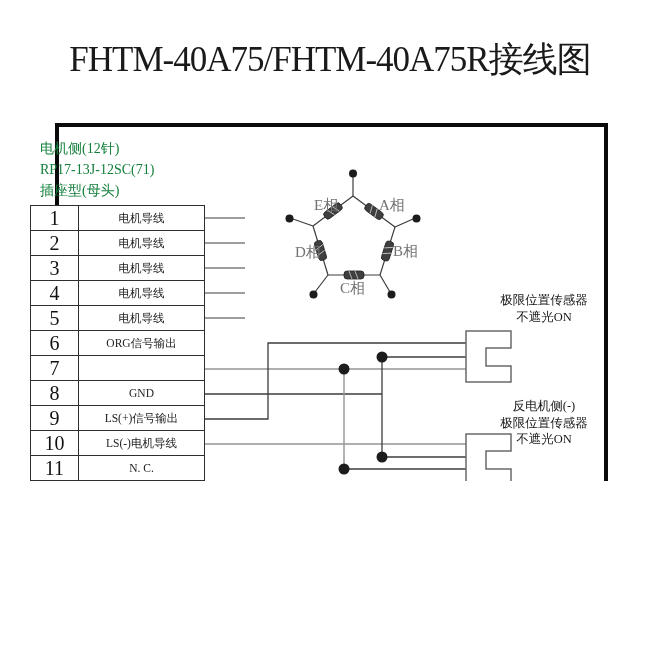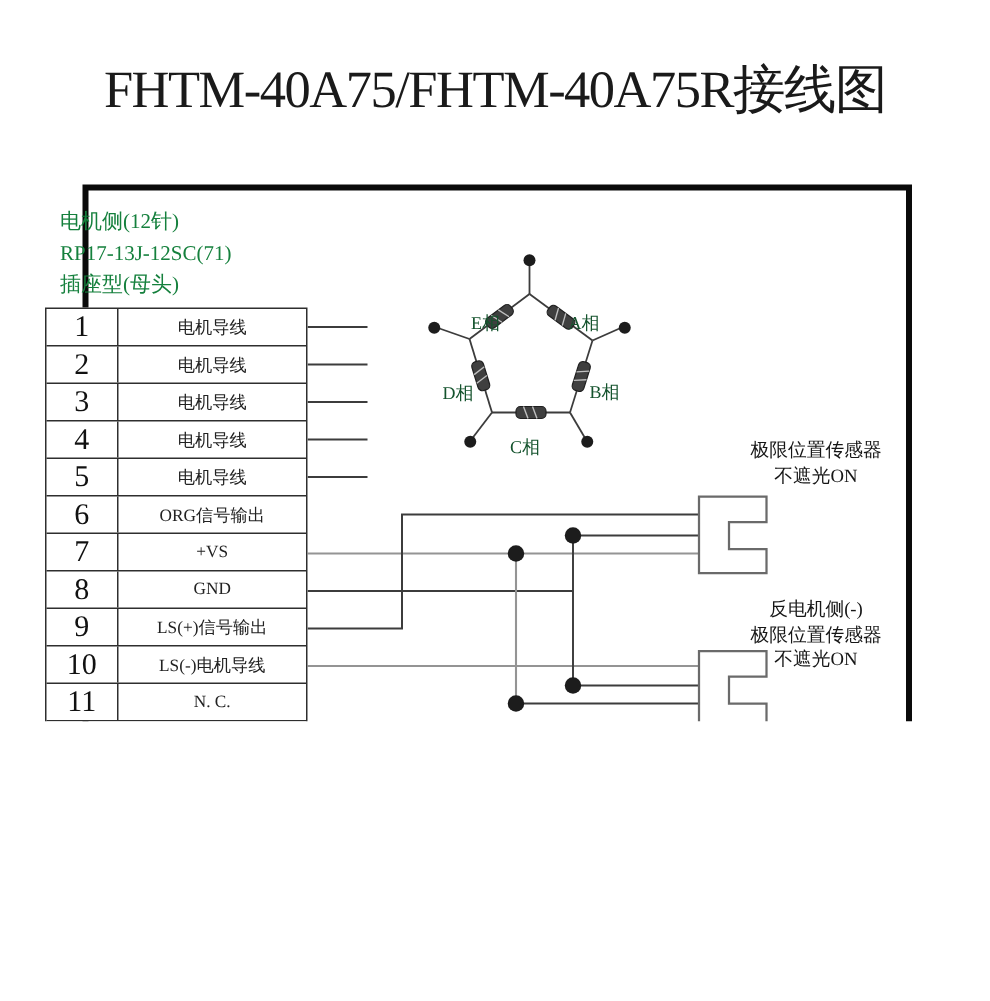--- a/index.html
+++ b/index.html
@@ -15,21 +15,21 @@
   .pin-table{position:absolute;left:30px;top:205px;width:175px;z-index:3;
              background:#fff;border:1.6px solid #2e2e2e;box-sizing:border-box;}
   .pin-row{display:flex;height:25px;box-sizing:border-box;border-bottom:1.4px solid #2e2e2e;}
   .pin-row:last-child{border-bottom:none;}
   .pin-no{width:48px;box-sizing:border-box;border-right:1.4px solid #2e2e2e;
           display:flex;align-items:center;justify-content:center;
           font-size:20px;color:#111;}
   .pin-label{flex:1;display:flex;align-items:center;justify-content:center;
              font-size:11.5px;color:#222;}
   svg.linework{position:absolute;left:0;top:0;z-index:2;}
-  .lbl{position:absolute;z-index:4;font-size:12px;color:#14532d;white-space:nowrap;margin-top:11px;}
+  .lbl{position:absolute;z-index:4;font-size:15px;color:#737373;white-space:nowrap;}
   .sensor-caption{position:absolute;z-index:4;width:134px;text-align:center;
                   font-size:12.5px;line-height:16.5px;color:#161616;}
 </style>
 </head>
 <body>
 
 <div id="stage">
 
   <div class="title">FHTM-40A75/FHTM-40A75R接线图</div>
 
@@ -61,21 +61,20 @@
     <div class="pin-row">
         <div class="pin-no">5</div>
         <div class="pin-label">电机导线</div>
       </div>
     <div class="pin-row">
         <div class="pin-no">6</div>
         <div class="pin-label">ORG信号输出</div>
       </div>
     <div class="pin-row">
         <div class="pin-no">7</div>
-        <div class="pin-label">+VS</div>
       </div>
     <div class="pin-row">
         <div class="pin-no">8</div>
         <div class="pin-label">GND</div>
       </div>
     <div class="pin-row">
         <div class="pin-no">9</div>
         <div class="pin-label">LS(+)信号输出</div>
       </div>
     <div class="pin-row">

